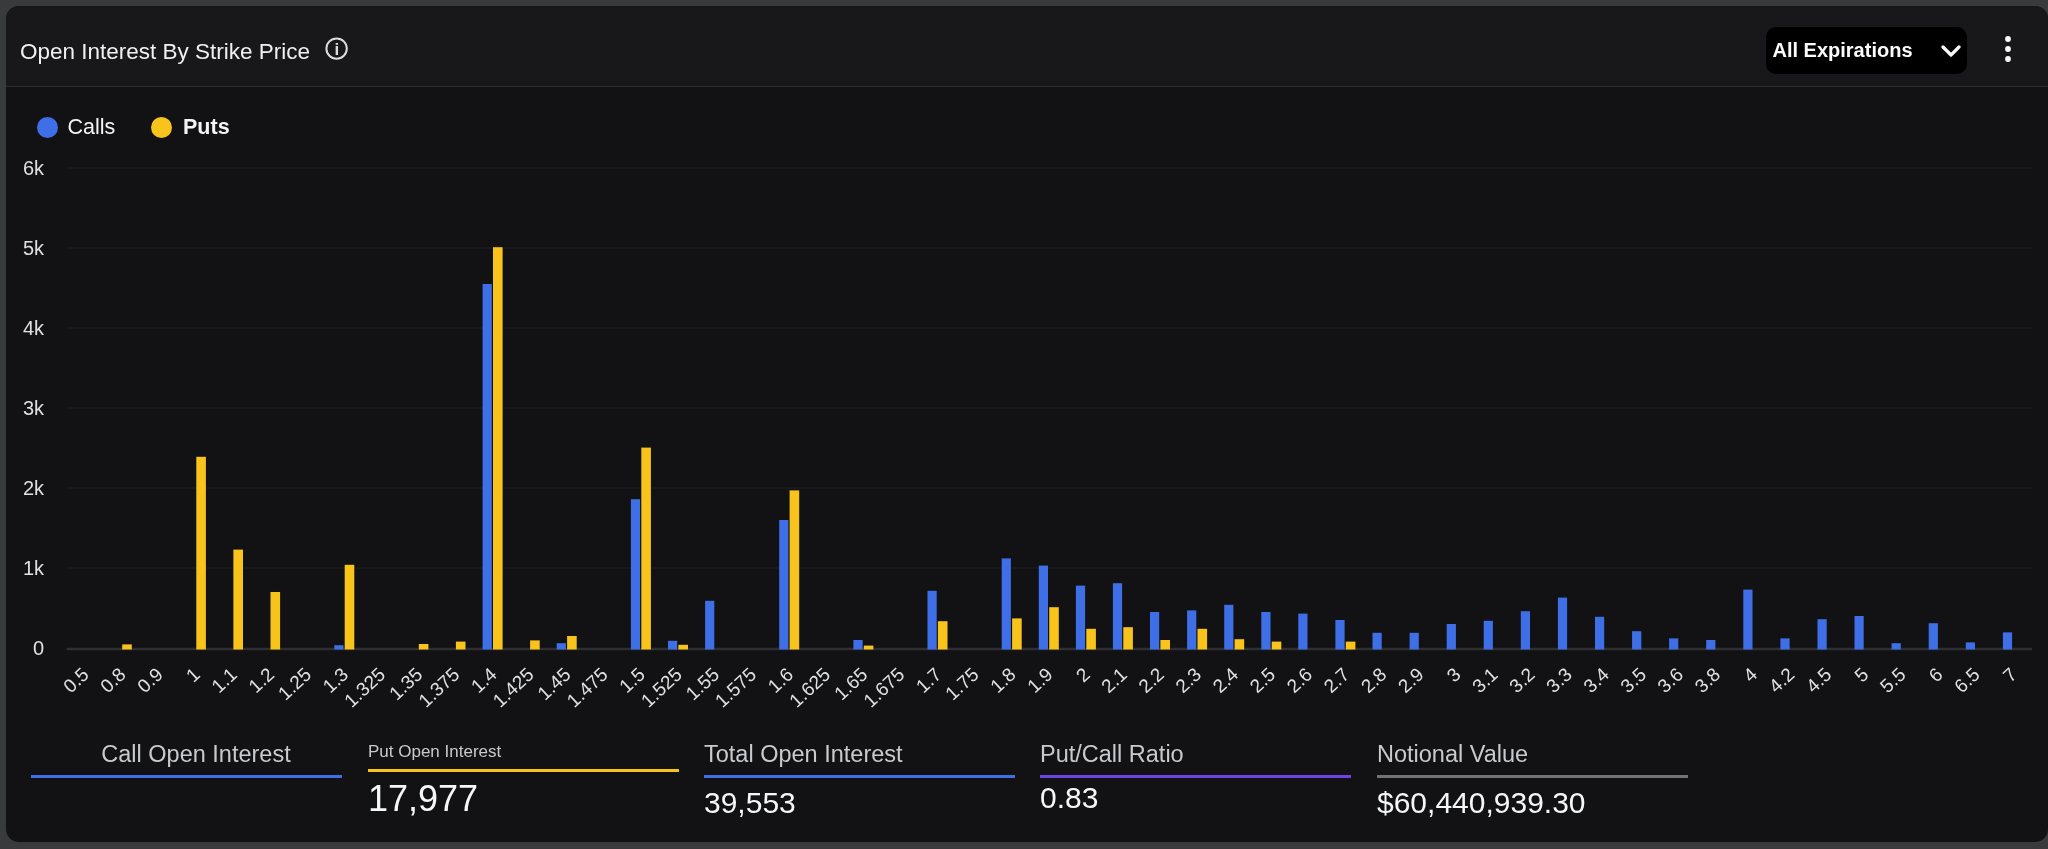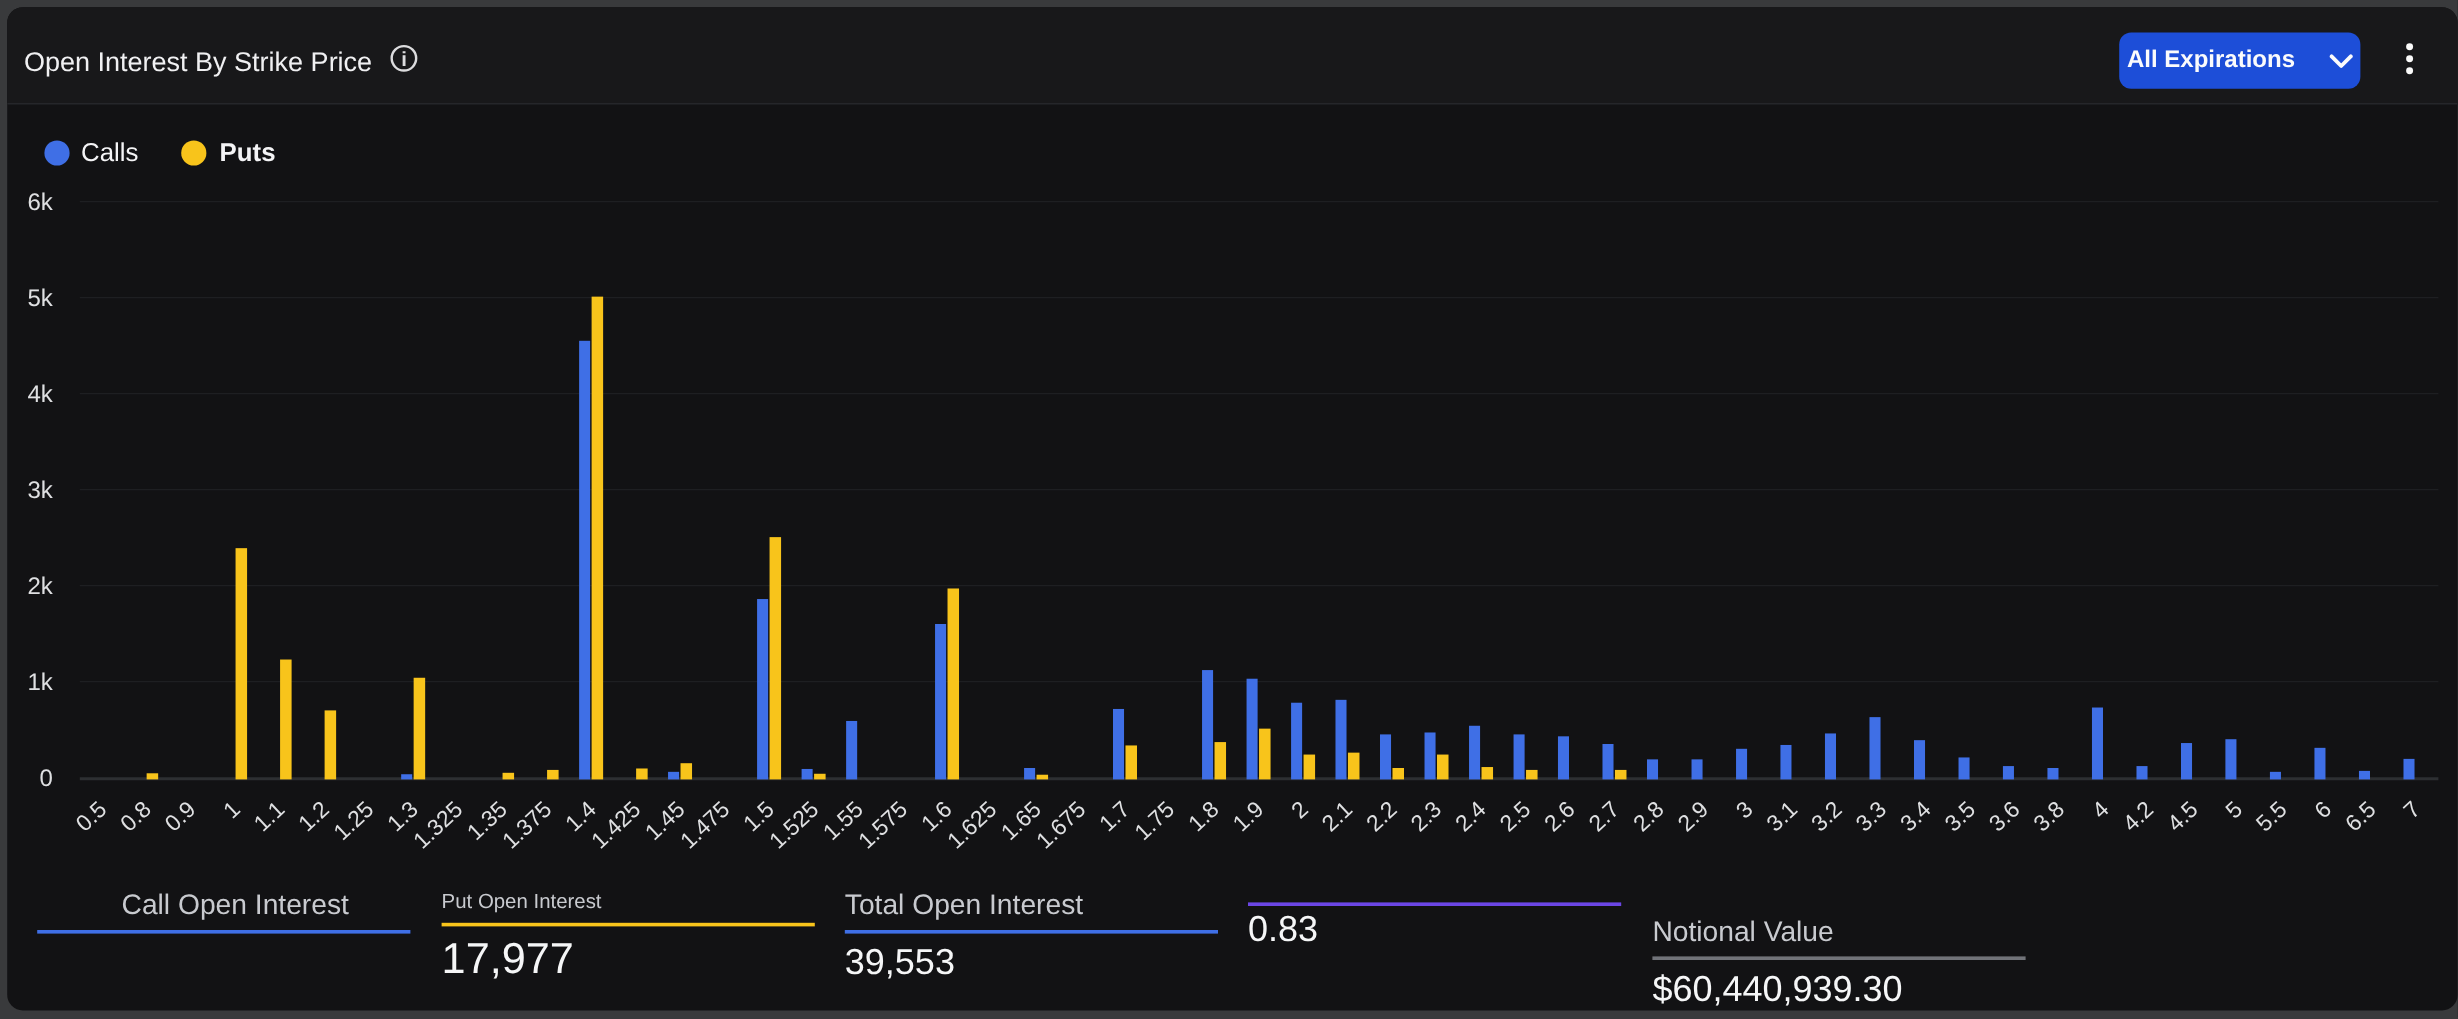--- a/index.html
+++ b/index.html
@@ -6,21 +6,21 @@
 </style></head>
 <body>
 <div style="position:absolute;left:6px;top:6px;width:2042px;height:836px;background:#121214;border-radius:13px;overflow:hidden;">
   <div style="position:absolute;left:0;top:0;width:100%;height:81px;background:#18181a;border-bottom:1px solid #2a2b2e;"></div>
 </div>
 <div style="position:absolute;left:20px;top:38.5px;font-size:22.5px;color:#f0f0f2;">Open Interest By Strike Price</div>
 <svg style="position:absolute;left:324px;top:36px;" width="26" height="26" viewBox="0 0 26 26" fill="none">
   <circle cx="12.6" cy="12.6" r="10.2" stroke="#dcdcde" stroke-width="2"></circle>
   <text x="12.8" y="19" font-family="Liberation Serif" font-size="17" font-weight="bold" fill="#dcdcde" text-anchor="middle">i</text>
 </svg>
-<div style="position:absolute;left:1766px;top:27px;width:201px;height:47px;background:#1d4ed8;border-radius:10px;display:flex;align-items:center;justify-content:center;gap:28px;">
+<div style="position:absolute;left:1766px;top:27px;width:201px;height:47px;background:#000000;border-radius:10px;display:flex;align-items:center;justify-content:center;gap:28px;">
   <span style="font-size:20px;font-weight:bold;color:#fbfbfc;">All Expirations</span>
   <svg width="20" height="12" viewBox="0 0 20 12" fill="none">
       <path d="M2 2 L10 10 L18 2" stroke="#fbfbfc" stroke-width="3.2" stroke-linecap="round" stroke-linejoin="round"></path>
     </svg>
 </div>
 <svg style="position:absolute;left:2000px;top:32px;" width="16" height="34" viewBox="0 0 16 34">
   <circle cx="8" cy="7" r="2.9" fill="#fafafa"></circle>
     <circle cx="8" cy="17" r="2.9" fill="#fafafa"></circle>
     <circle cx="8" cy="27" r="2.9" fill="#fafafa"></circle>
 </svg>
@@ -166,20 +166,21 @@
   <div style="font-size:17px;line-height:1;color:#c8cacf;">Put Open Interest</div>
   <div style="margin-top:8.5px;width:311px;height:3px;background:#f8c41b;"></div>
   <div style="margin-top:9.5px;font-size:36px;line-height:1;color:#f5f6f7;">17,977</div>
 </div>
 <div style="position:absolute;left:704px;top:743px;width:330px;">
   <div style="font-size:23.5px;line-height:1;color:#c8cacf;">Total Open Interest</div>
   <div style="margin-top:8.5px;width:311px;height:3px;background:#3f6fe6;"></div>
   <div style="margin-top:9.5px;font-size:30px;line-height:1;color:#f5f6f7;">39,553</div>
 </div>
 <div style="position:absolute;left:1040px;top:743px;width:330px;">
+  <div style="font-size:23.5px;line-height:1;color:#c8cacf;">Put/Call Ratio</div>
   <div style="margin-top:8.5px;width:311px;height:3px;background:#6b46e5;"></div>
   <div style="margin-top:5px;font-size:30px;line-height:1;color:#f5f6f7;">0.83</div>
 </div>
 <div style="position:absolute;left:1377px;top:743px;width:330px;">
-  <div style="font-size:23.5px;line-height:1;color:#c8cacf;margin-top:22px;">Notional Value</div>
+  <div style="font-size:23.5px;line-height:1;color:#c8cacf;">Notional Value</div>
   <div style="margin-top:8.5px;width:311px;height:3px;background:#717379;"></div>
   <div style="margin-top:9.5px;font-size:30px;line-height:1;color:#f5f6f7;">$60,440,939.30</div>
 </div>
 
 </body></html>

